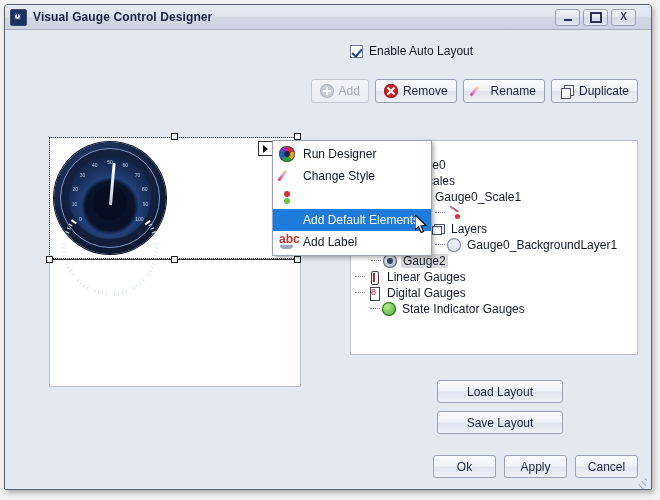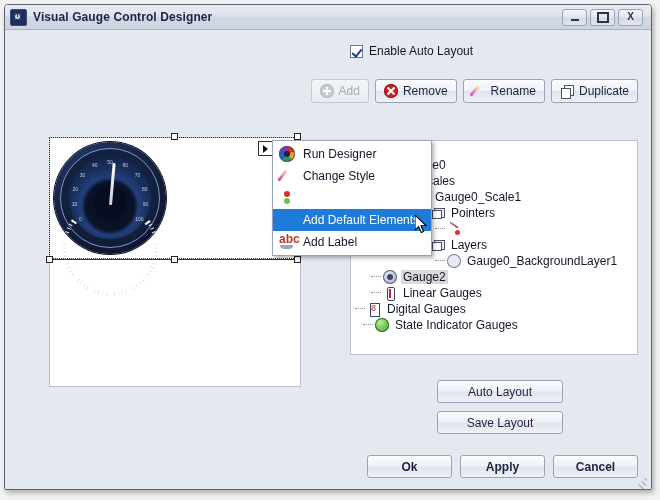--- a/index.html
+++ b/index.html
@@ -36,21 +36,21 @@
   }
 
   
   #titlebar {
     position: relative;
     height: 25px;
     background: linear-gradient(to bottom, #e8ebf2 0%, #dfe3ec 45%, #d2d7e4 52%, #cdd3e1 100%);
     border-bottom: 1px solid #a9b0c2;
     display: flex;
     align-items: center;
-    padding: 0 8px 0 5px;
+    padding: 0 15px 0 5px;
     box-sizing: border-box;
   }
   #app-icon {
     width: 15px; height: 15px;
     background: #1c2f5e;
     border: 1px solid #3c4a72;
     border-radius: 2px;
     position: relative;
     flex: 0 0 auto;
     margin-right: 6px;
@@ -480,32 +480,31 @@
 
   
   #footer-buttons {
     position: absolute;
     right: 13px;
     bottom: 12px;
     display: flex;
     gap: 8px;
   }
   .footer-btn {
-    width: 85px;
+    width: 63px;
     height: 23px;
     border: 1px solid #9aa2b5;
     border-radius: 3px;
     background: linear-gradient(to bottom, #fbfcfe 0%, #eef1f6 48%, #dfe4ee 52%, #eef1f7 100%);
     font-size: 12px;
     color: #1b2440;
     display: flex;
     align-items: center;
     justify-content: center;
     box-sizing: border-box;
-    font-weight: bold;
   }
   #resize-grip {
     position: absolute;
     right: 3px;
     bottom: 2px;
     width: 12px;
     height: 12px;
   }
   #resize-grip i {
     position: absolute;
@@ -769,55 +768,50 @@
           <div class="tree-row" style="padding-left: 36px;">
             <span class="expander"></span>
             <span class="t-ico ti-coll"></span>
             <span class="tree-label">Scales</span>
           </div>
           <div class="tree-row" style="padding-left: 52px;">
             <span class="dots"></span>
             <span class="t-ico ti-scale"></span>
             <span class="tree-label">Gauge0_Scale1</span>
           </div>
-          <div class="tree-row" style="padding-left: 68px;">
-            <span class="expander"></span>
-            <span class="t-ico ti-coll"></span>
-            <span class="tree-label">Pointers</span>
-          </div>
           <div class="tree-row" style="padding-left: 84px;">
             <span class="dots"></span>
             <span class="t-ico ti-needle"></span>
           </div>
           <div class="tree-row" style="padding-left: 68px;">
             <span class="expander"></span>
             <span class="t-ico ti-coll"></span>
             <span class="tree-label">Layers</span>
           </div>
           <div class="tree-row" style="padding-left: 84px;">
             <span class="dots"></span>
             <span class="t-ico ti-layer"></span>
             <span class="tree-label">Gauge0_BackgroundLayer1</span>
           </div>
           <div class="tree-row" style="padding-left: 20px;">
             <span class="dots"></span>
             <span class="t-ico ti-gauge"></span>
             <span class="tree-label selected">Gauge2</span>
           </div>
-          <div class="tree-row" style="padding-left: 20px;">
+          <div class="tree-row" style="padding-left: 4px;">
             <span class="dots"></span>
             <span class="t-ico ti-linear"></span>
             <span class="tree-label">Linear Gauges</span>
           </div>
           <div class="tree-row" style="padding-left: 4px;">
             <span class="dots"></span>
             <span class="t-ico ti-digital"></span>
             <span class="tree-label">Digital Gauges</span>
           </div>
-          <div class="tree-row" style="padding-left: 12px;">
+          <div class="tree-row" style="padding-left: 19px;">
             <span class="dots"></span>
             <span class="t-ico ti-stateind"></span>
             <span class="tree-label">State Indicator Gauges</span>
           </div>
         </div>
 
       <div id="context-menu">
           <div class="menu-item">
             <span class="menu-ico mi-run"></span>
             <span>Run Designer</span>
@@ -837,21 +831,21 @@
             <span class="menu-ico mi-label">abc</span>
             <span>Add Label</span>
           </div>
         </div>
 
       <svg id="cursor" viewBox="0 0 13 20">
         <polygon points="0,0 0,15 3.6,11.6 6.2,17.6 8.6,16.5 6,10.8 11,10.6" fill="#ffffff" stroke="#000000" stroke-width="1.1"></polygon>
       </svg>
 
       <div id="layout-buttons">
-        <div class="layout-btn">Auto Layout</div>
+        <div class="layout-btn">Load Layout</div>
         <div class="layout-btn">Save Layout</div>
       </div>
 
       <div id="footer-buttons">
         <div class="footer-btn">Ok</div>
         <div class="footer-btn">Apply</div>
         <div class="footer-btn">Cancel</div>
       </div>
 
       <div id="resize-grip">

